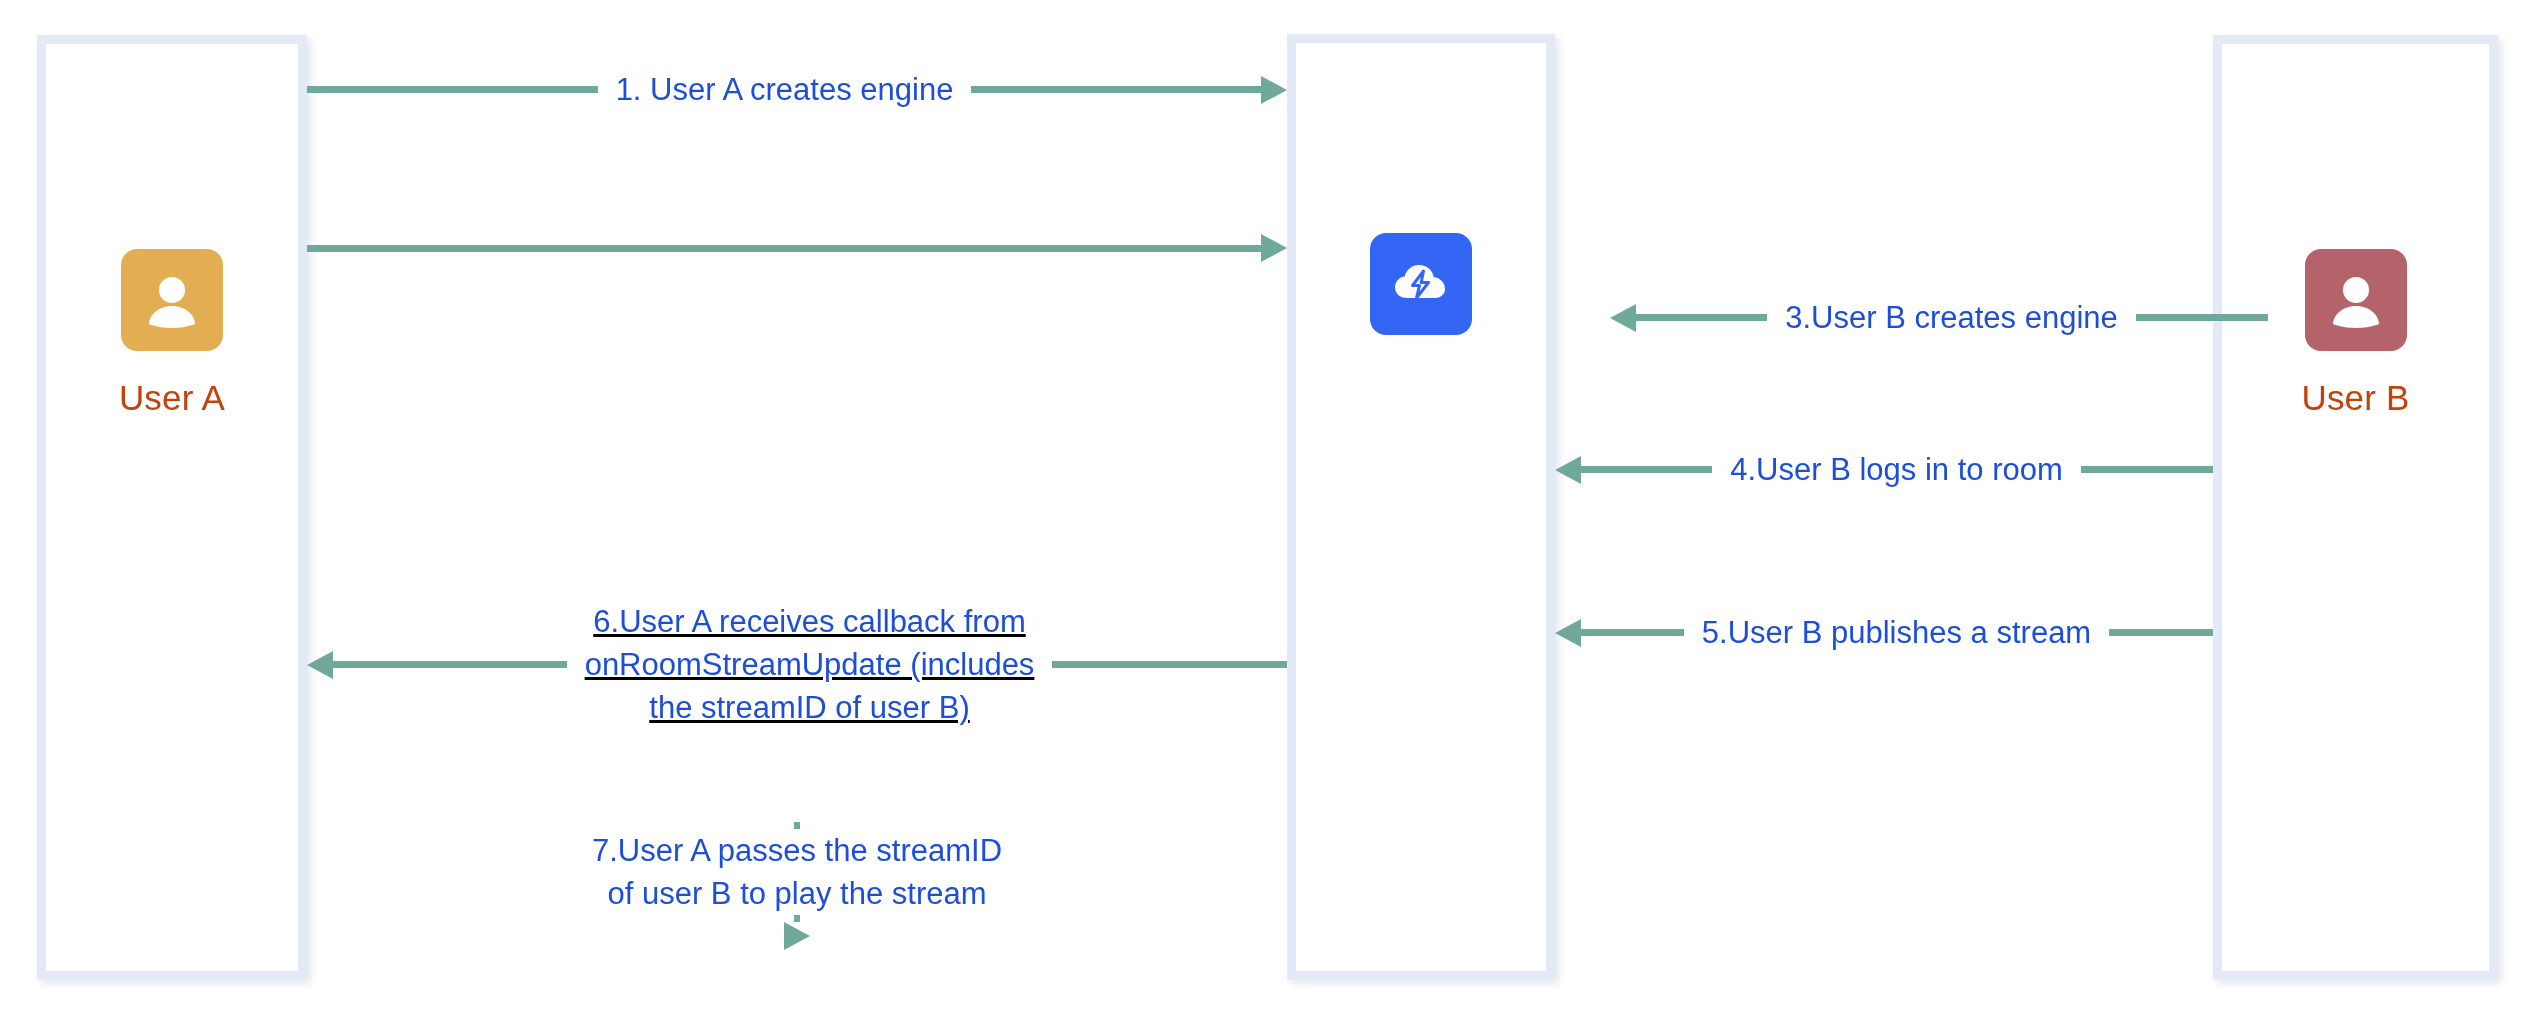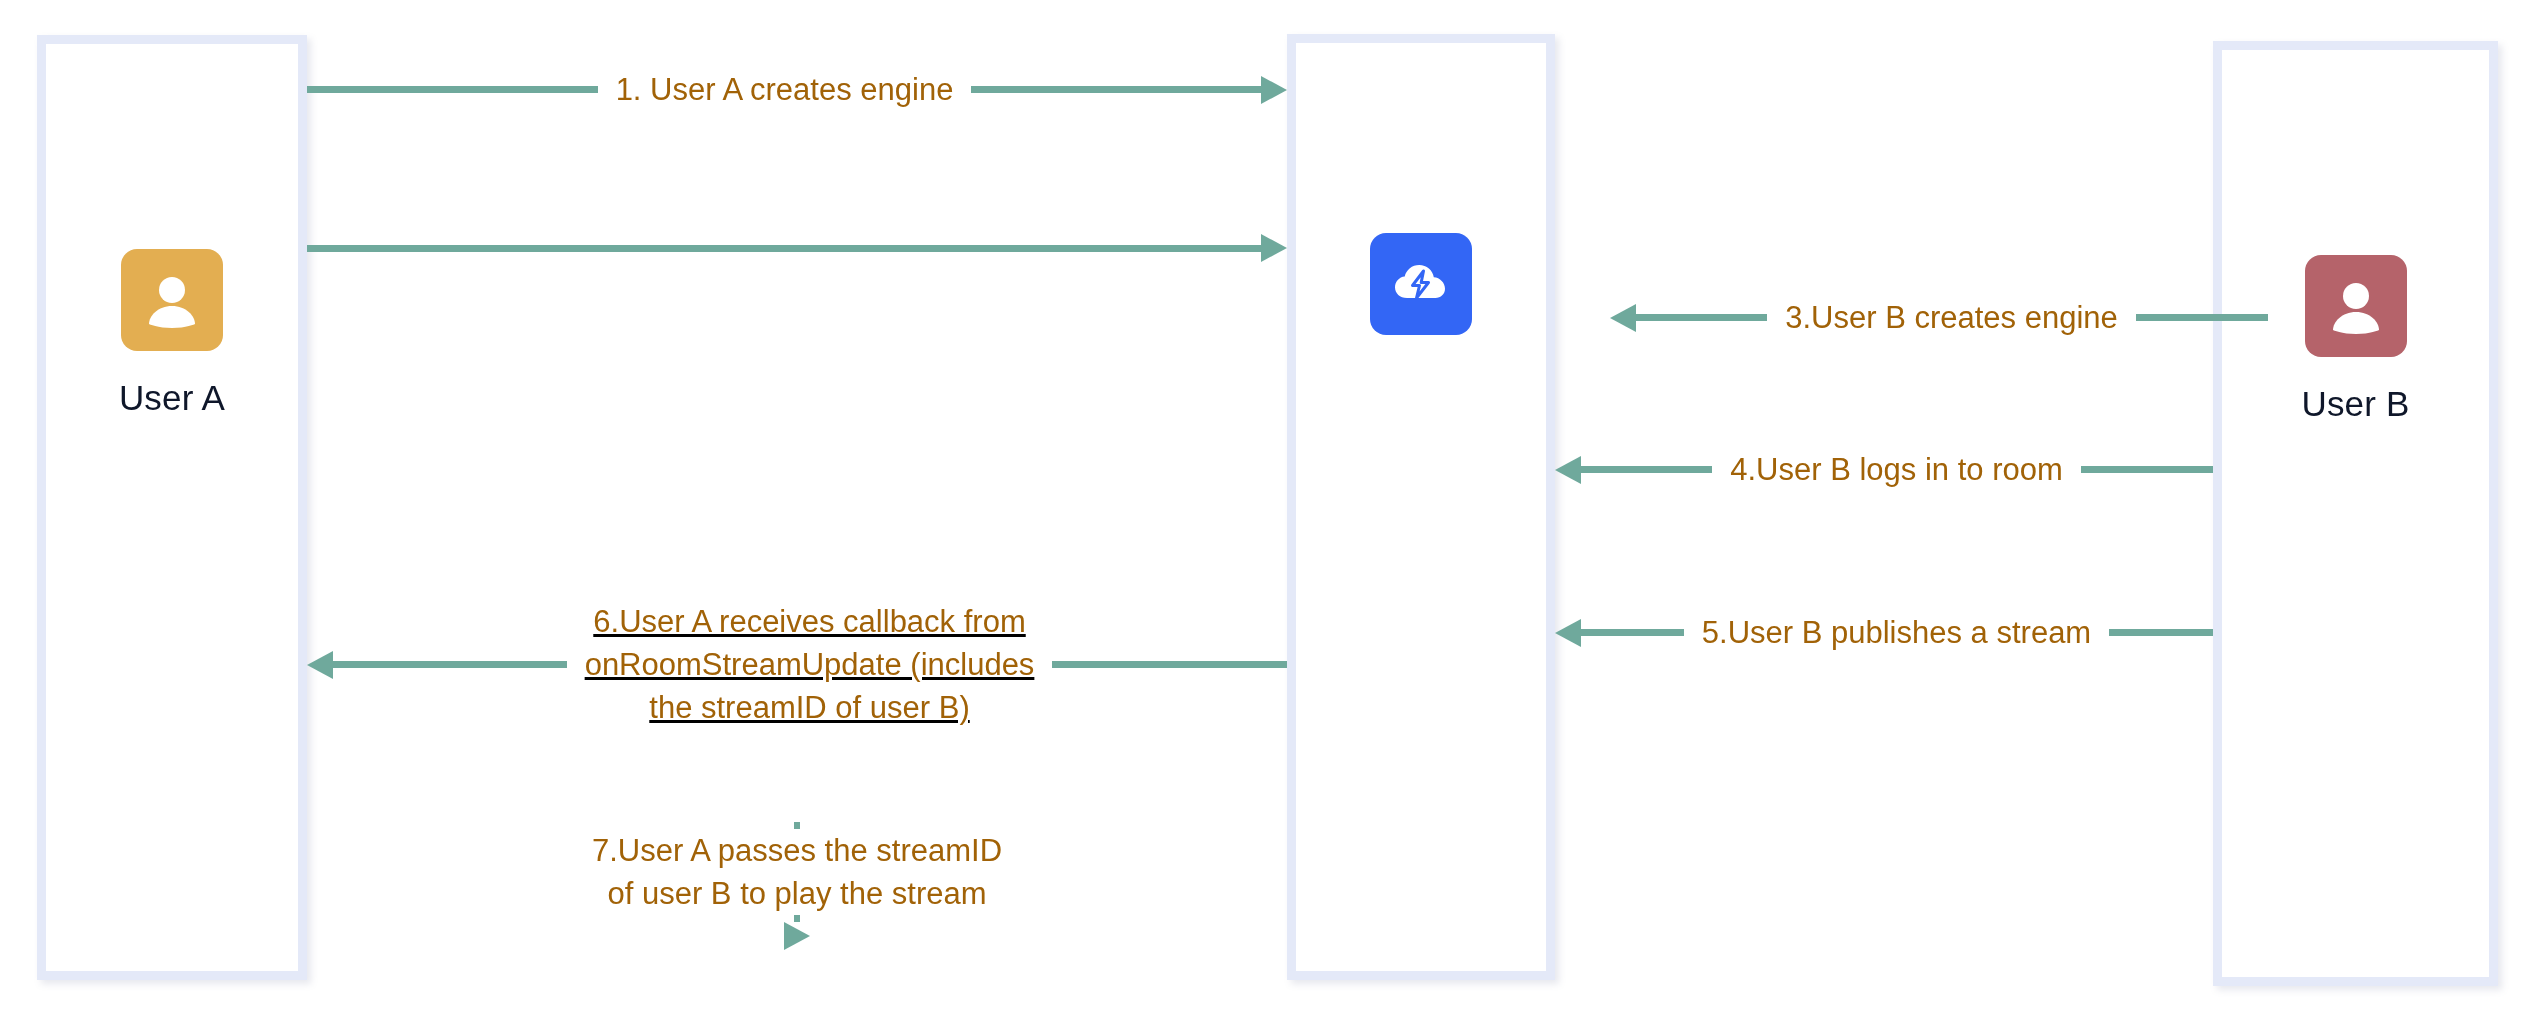--- a/index.html
+++ b/index.html
@@ -21,21 +21,21 @@
   
   .lane {
     position: absolute;
     background: #ffffff;
     border: 9px solid #e4e9f8;
     box-sizing: border-box;
     box-shadow: 4px 4px 7px rgba(120,130,160,0.18);
   }
   .lane-left   { left: 37px;   top: 35px;  width: 270px; height: 945px; }
   .lane-center { left: 1287px; top: 34px;  width: 268px; height: 946px; }
-  .lane-right  { left: 2213px; top: 41px;  width: 285px; height: 945px; }
+  .lane-right  { left: 2213px; top: 35px;  width: 285px; height: 945px; }
 
   
   .node {
     position: absolute;
     display: flex;
     flex-direction: column;
     align-items: center;
     width: 100%;
     left: 0;
   }
@@ -45,21 +45,21 @@
     border-radius: 16px;
     display: flex;
     align-items: center;
     justify-content: center;
   }
   .avatar svg { display: block; }
   .node-caption {
     margin-top: 24px;
     font-size: 35px;
     line-height: 46px;
-    color: #0f172a;
+    color: #c2410c;
     text-align: center;
     letter-spacing: 0.2px;
     white-space: pre-line;
   }
 
   .node-a { top: 205px; }
   .node-b { top: 205px; }
   .node-sdk { top: 190px; }
 
   
@@ -83,21 +83,21 @@
     border-bottom: 14px solid transparent;
   }
   .head-right { border-left: 26px solid #6fa99c; margin-left: -1px; }
   .head-left  { border-right: 26px solid #6fa99c; margin-right: -1px; }
 
   .arrow-label {
     flex: 0 0 auto;
     padding: 0 18px;
     font-size: 31px;
     line-height: 43px;
-    color: #a16207;
+    color: #1d4ed8;
     text-align: center;
     white-space: pre-line;
   }
 
   
   .arrow-1 { left: 307px;  top: 68px;  width: 980px;  }
   .arrow-2 { left: 307px;  top: 234px; width: 980px;  }
   .arrow-3 { left: 1610px; top: 296px; width: 658px;  }
   .arrow-4 { left: 1555px; top: 436px; width: 658px; margin-top: 12px;  }
   .arrow-5 { left: 1555px; top: 572px; width: 658px; margin-top: 39px;  }

